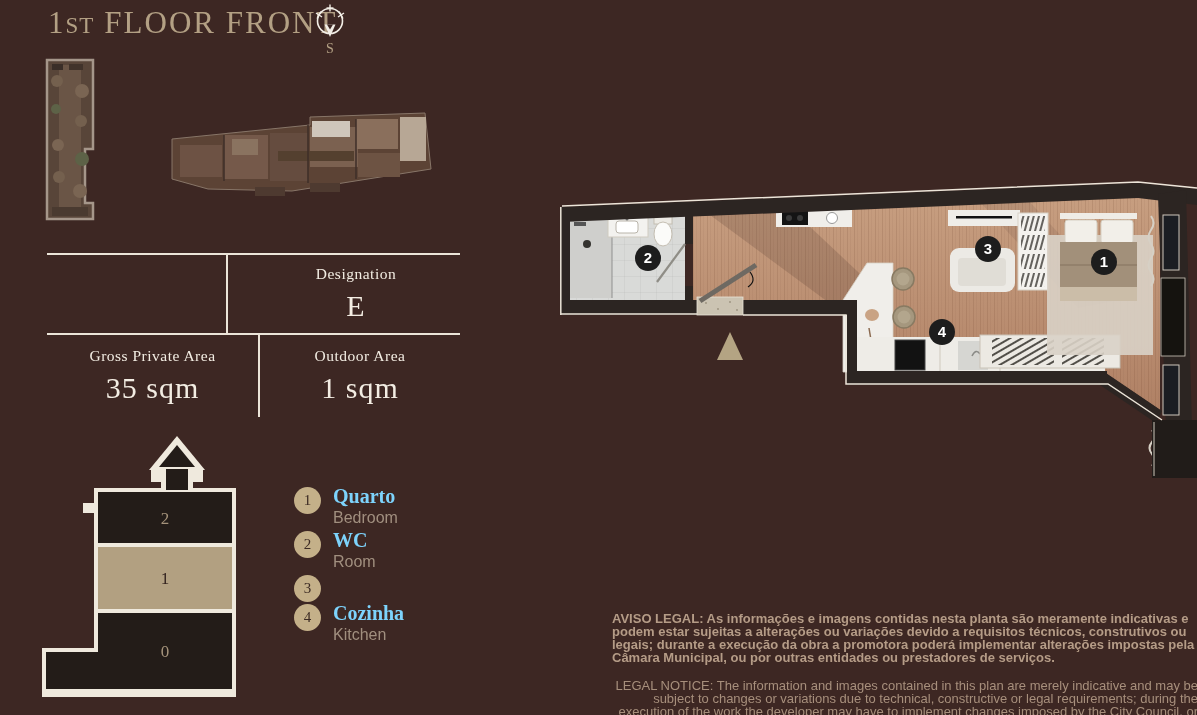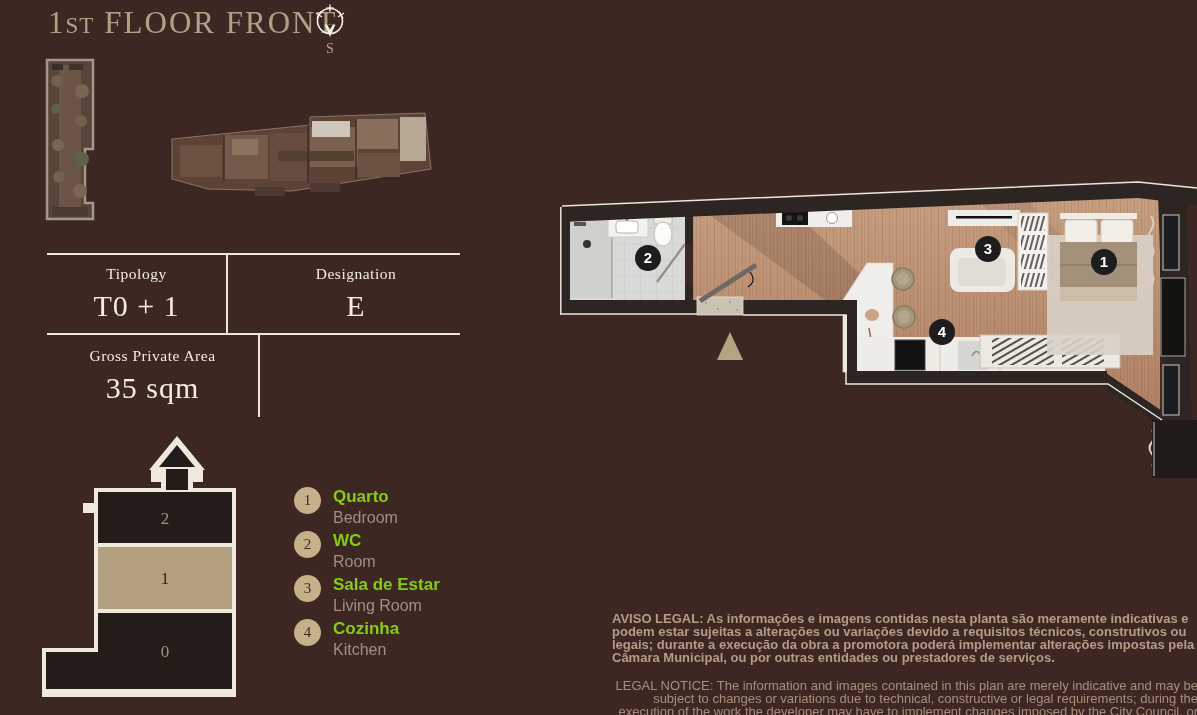--- a/index.html
+++ b/index.html
@@ -32,21 +32,21 @@
   .cell .lbl { font-size:15.5px; letter-spacing:0.5px; }
   .cell .val { font-size:30px; margin-top:6px; letter-spacing:1px; }
 
   
   .legend { left:294px; top:486px; }
   .legend-item { display:flex; gap:12px; margin-bottom:1px; }
   .legend-circle { width:27px; height:27px; border-radius:50%;
     background:#c4b089; color:#3c2b24; font-size:15px;
     display:flex; align-items:center; justify-content:center; flex:0 0 27px; margin-top:1px; }
   .legend-text { font-family:"Liberation Sans", sans-serif; }
-  .legend-text .pt { font-size:17px; font-weight:bold; color:#84cc16; line-height:21px; }
+  .legend-text .pt { font-size:20px; font-weight:bold; color:#7dd3fc; line-height:21px;font-family:Liberation Serif, serif; }
   .legend-text .en { font-size:16px; color:#a18f7f; line-height:22px; }
 
   
   .legal { left:612px; top:612px; width:586px;
     font-family:"Liberation Sans", sans-serif; }
   .legal p { font-size:13px; line-height:13px; }
   .legal .pt { font-weight:bold; color:#b59c87; margin-bottom:15px; }
   .legal .en { color:#a78f7c;text-align:right; }
 
   
@@ -121,31 +121,31 @@
     <line x1="196" y1="16" x2="196" y2="76" stroke="#3e2e28" stroke-width="1.5"></line>
   </svg>
 </div>
 
 <div class="abs spec">
   <div class="hline" style="top:0;"></div>
   <div class="hline" style="top:80px;"></div>
   <div class="vline" style="left:179px; top:2px; height:78px;"></div>
   <div class="vline" style="left:211px; top:82px; height:82px;"></div>
 
-  <div class="cell" style="left:0; top:12px; width:179px;">
-    <div class="lbl">Tipology</div>
-    <div class="val">T0 + 1</div>
-  </div>
   <div class="cell" style="left:170px; top:12px; width:232px;padding-left:46px;">
     <div class="lbl">Designation</div>
     <div class="val">E</div>
   </div>
   <div class="cell" style="left:0; top:94px; width:211px;">
     <div class="lbl">Gross Private Area</div>
     <div class="val">35 sqm</div>
+  </div>
+  <div class="cell" style="left:213px; top:94px; width:200px;">
+    <div class="lbl">Outdoor Area</div>
+    <div class="val">1 sqm</div>
   </div>
 </div>
 
 <div class="abs building">
   <svg width="200" height="268" viewBox="0 0 200 268">
 
     <polygon points="135,0 107,34 163,34" fill="#efe9dd"></polygon>
     <rect x="119" y="28" width="32" height="28" fill="#efe9dd"></rect>
     <rect x="109" y="34" width="12" height="12" fill="#efe9dd"></rect>
     <rect x="149" y="34" width="12" height="12" fill="#efe9dd"></rect>
@@ -177,24 +177,20 @@
   </div>
   <div class="legend-item">
     <div class="legend-circle">2</div>
     <div class="legend-text">
       <div class="pt">WC</div>
       <div class="en">Room</div>
     </div>
   </div>
   <div class="legend-item">
     <div class="legend-circle">3</div>
-    <div class="legend-text">
-      <div class="pt">Sala de Estar</div>
-      <div class="en">Living Room</div>
-    </div>
   </div>
   <div class="legend-item">
     <div class="legend-circle">4</div>
     <div class="legend-text">
       <div class="pt">Cozinha</div>
       <div class="en">Kitchen</div>
     </div>
   </div>
 </div>
 

